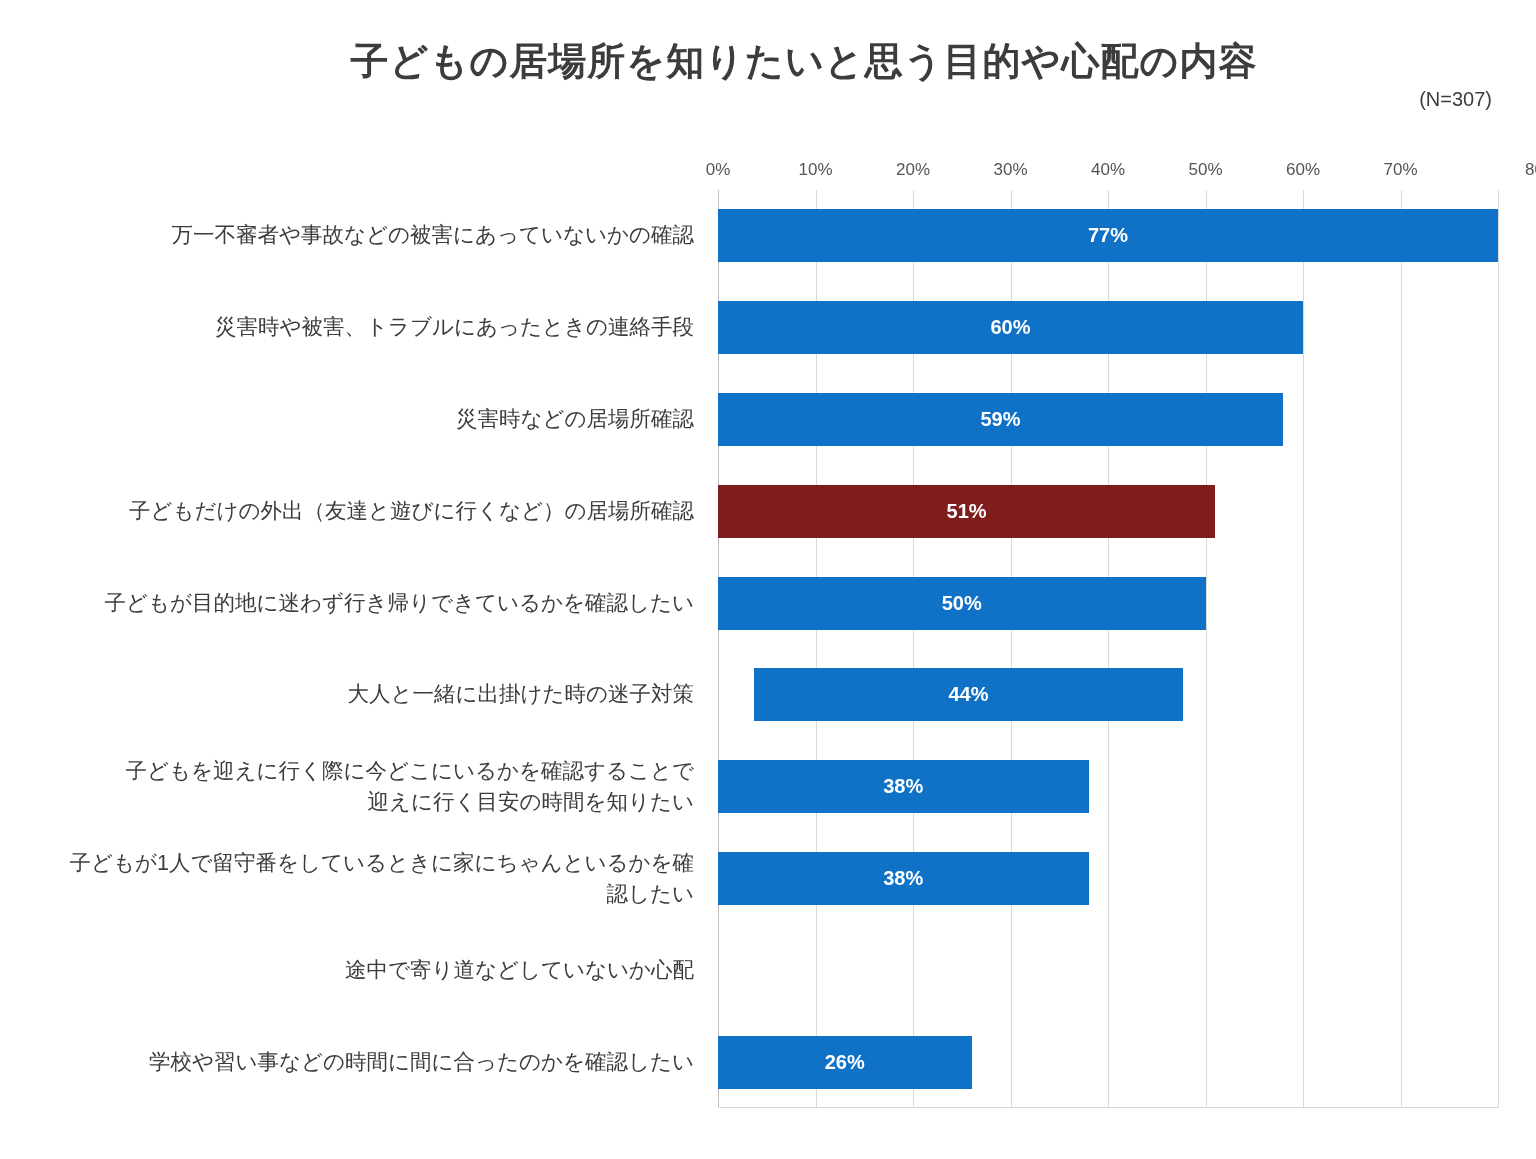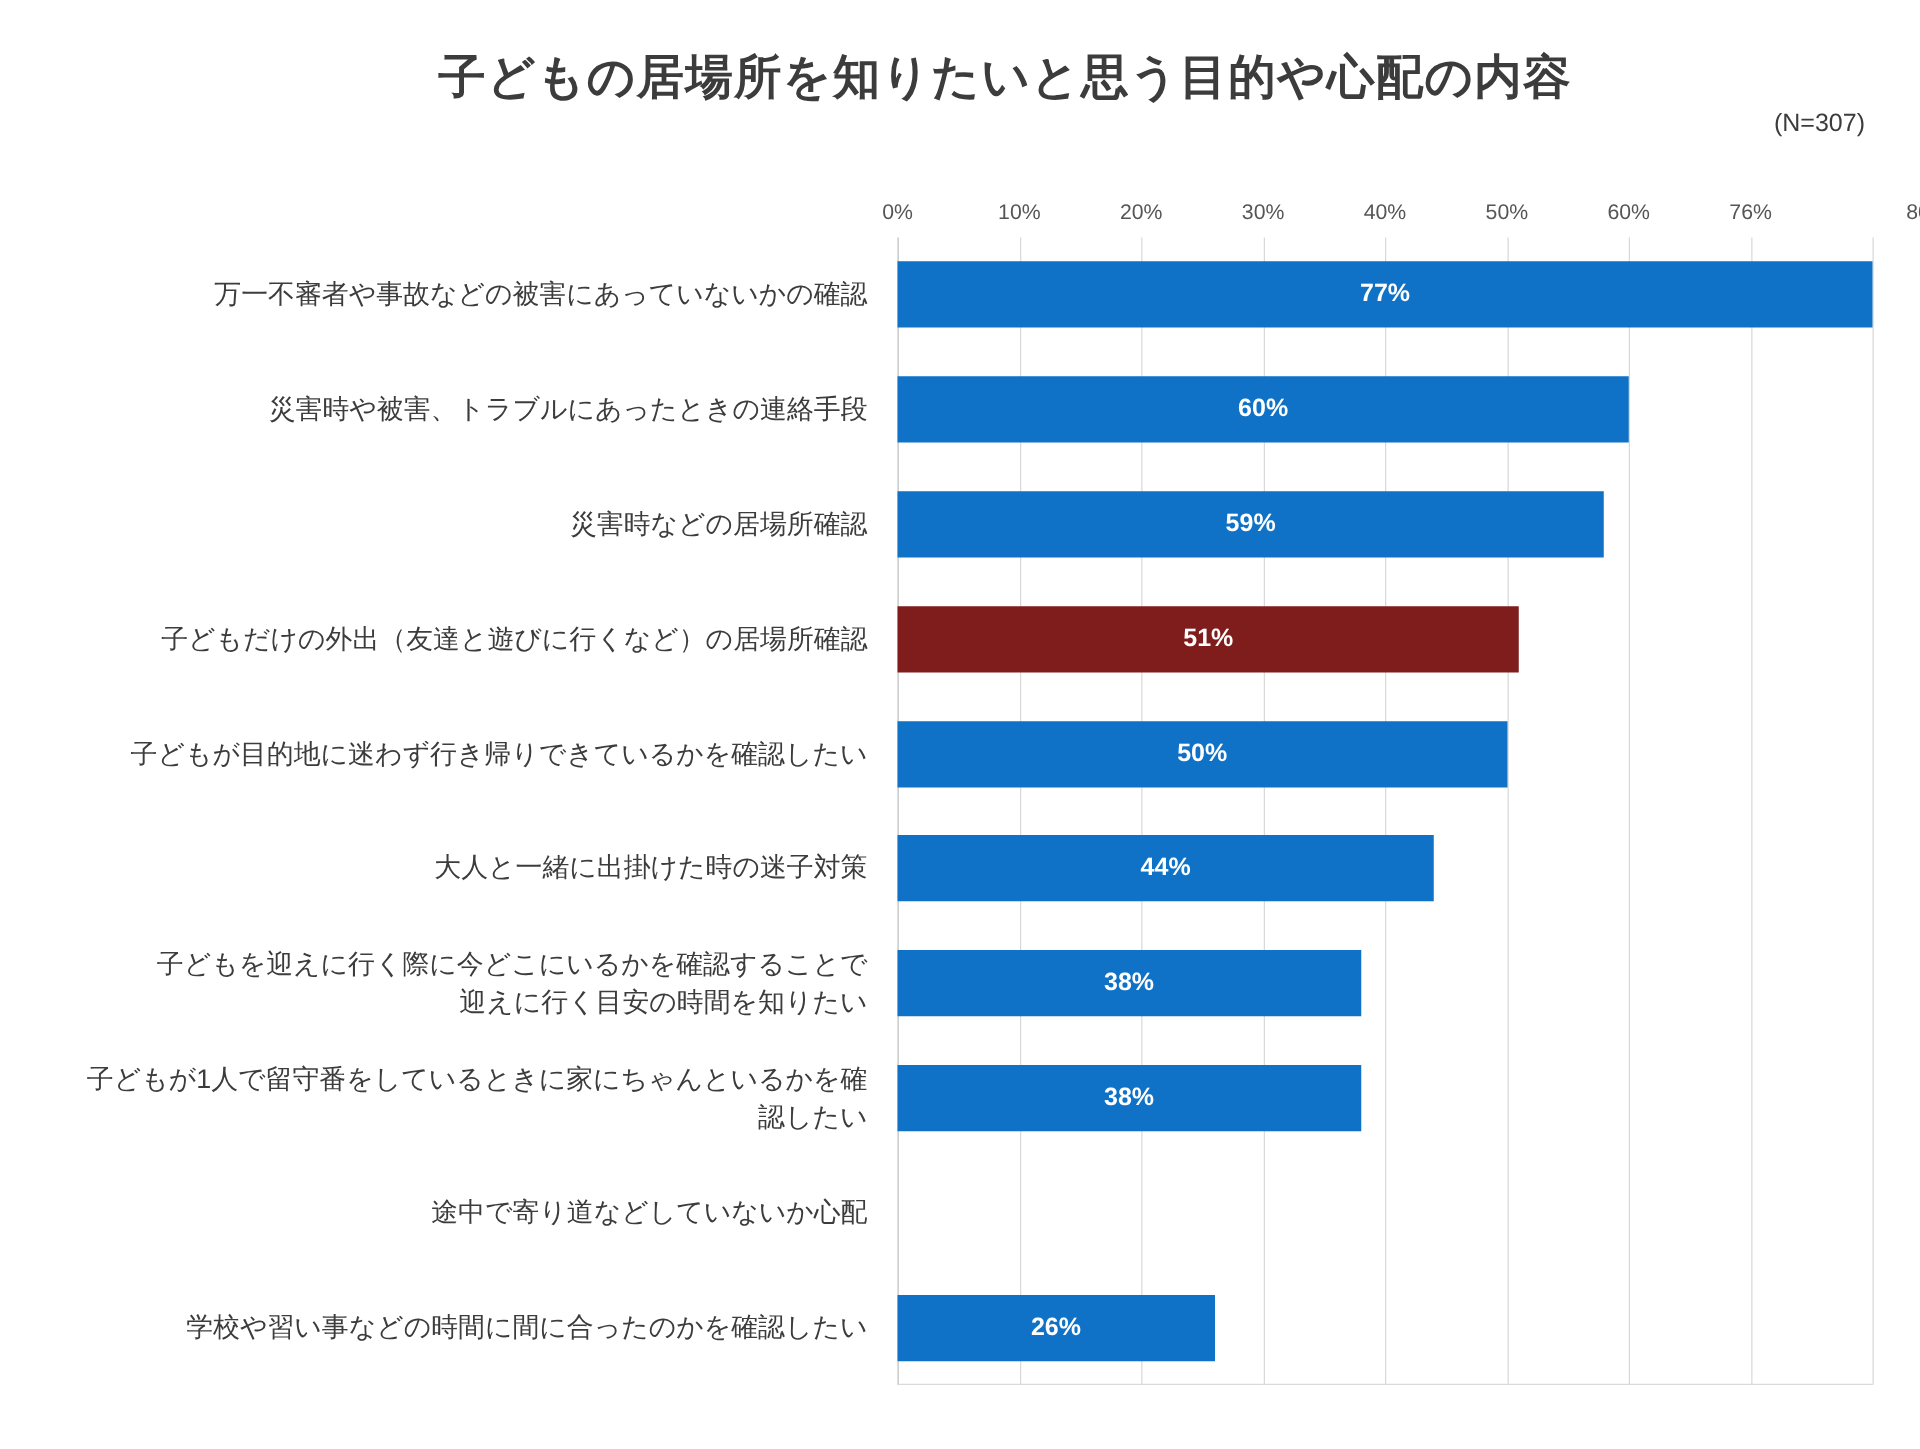--- a/index.html
+++ b/index.html
@@ -153,21 +153,21 @@
   <div class="sample-size">(N=307)</div>
 
   <div class="axis-labels" id="axis-labels">
       <div class="axis-tick-label" style="left: 0px;">0%</div>
       <div class="axis-tick-label" style="left: 97.5px;">10%</div>
       <div class="axis-tick-label" style="left: 195px;">20%</div>
       <div class="axis-tick-label" style="left: 292.5px;">30%</div>
       <div class="axis-tick-label" style="left: 390px;">40%</div>
       <div class="axis-tick-label" style="left: 487.5px;">50%</div>
       <div class="axis-tick-label" style="left: 585px;">60%</div>
-      <div class="axis-tick-label" style="left: 682.5px;">76%</div>
+      <div class="axis-tick-label" style="left: 682.5px;">70%</div>
       <div class="axis-tick-label" style="left: 780px; margin-left: 44px;">80%</div>
     </div>
 
   <div class="labels-layer" id="labels-layer">
       <div class="cat-label" style="top: 30.4px;">万一不審者や事故などの被害にあっていないかの確認</div>
       <div class="cat-label" style="top: 122.2px;">災害時や被害、トラブルにあったときの連絡手段</div>
       <div class="cat-label" style="top: 214px;">災害時などの居場所確認</div>
       <div class="cat-label" style="top: 305.8px;">子どもだけの外出（友達と遊びに行くなど）の居場所確認</div>
       <div class="cat-label" style="top: 397.6px;">子どもが目的地に迷わず行き帰りできているかを確認したい</div>
       <div class="cat-label" style="top: 489.4px;">大人と一緒に出掛けた時の迷子対策</div>
@@ -211,21 +211,21 @@
         <div class="row" style="top: 294.8px; height: 53px;">
           <div class="bar" style="width: 497.25px; background: #7f1d1d;">
             <span class="bar-value" style="color: rgb(255, 255, 255);">51%</span>
           </div>
         </div>
         <div class="row" style="top: 386.6px; height: 53px;">
           <div class="bar" style="width: 487.5px; background: rgb(16, 114, 198);">
             <span class="bar-value" style="color: rgb(255, 255, 255);">50%</span>
           </div>
         </div>
-        <div class="row" style="top: 478.4px; height: 53px;">
+        <div class="row" style="top: 478.4px; height: 53px; padding-left: 36px;">
           <div class="bar" style="width: 429px; background: rgb(16, 114, 198);">
             <span class="bar-value" style="color: rgb(255, 255, 255);">44%</span>
           </div>
         </div>
         <div class="row" style="top: 570.2px; height: 53px;">
           <div class="bar" style="width: 370.5px; background: rgb(16, 114, 198);">
             <span class="bar-value" style="color: rgb(255, 255, 255);">38%</span>
           </div>
         </div>
         <div class="row" style="top: 662px; height: 53px;">

